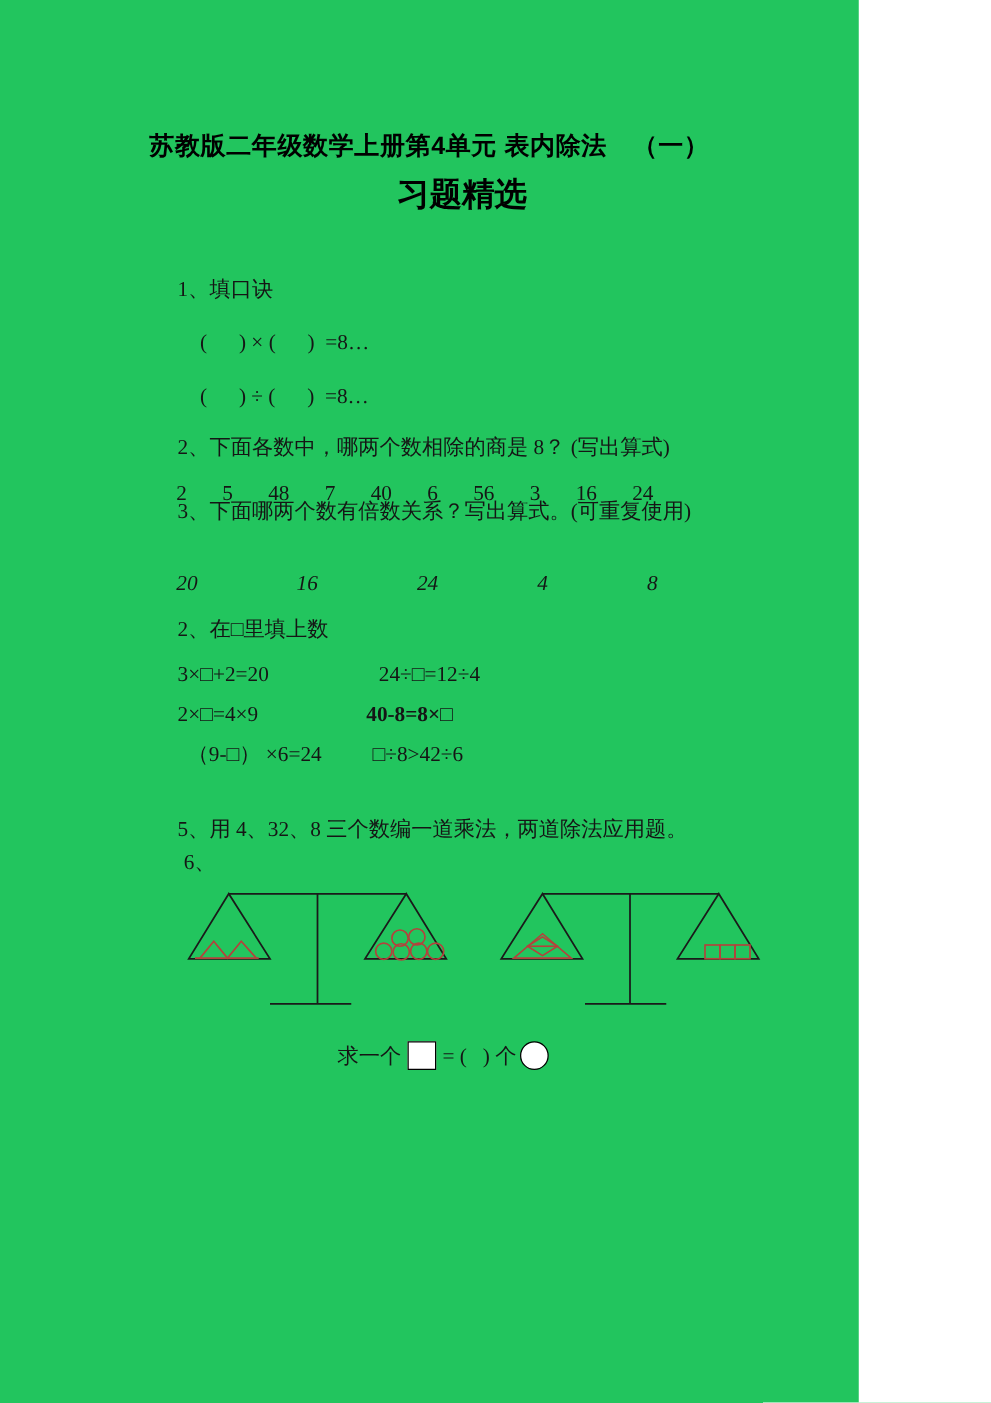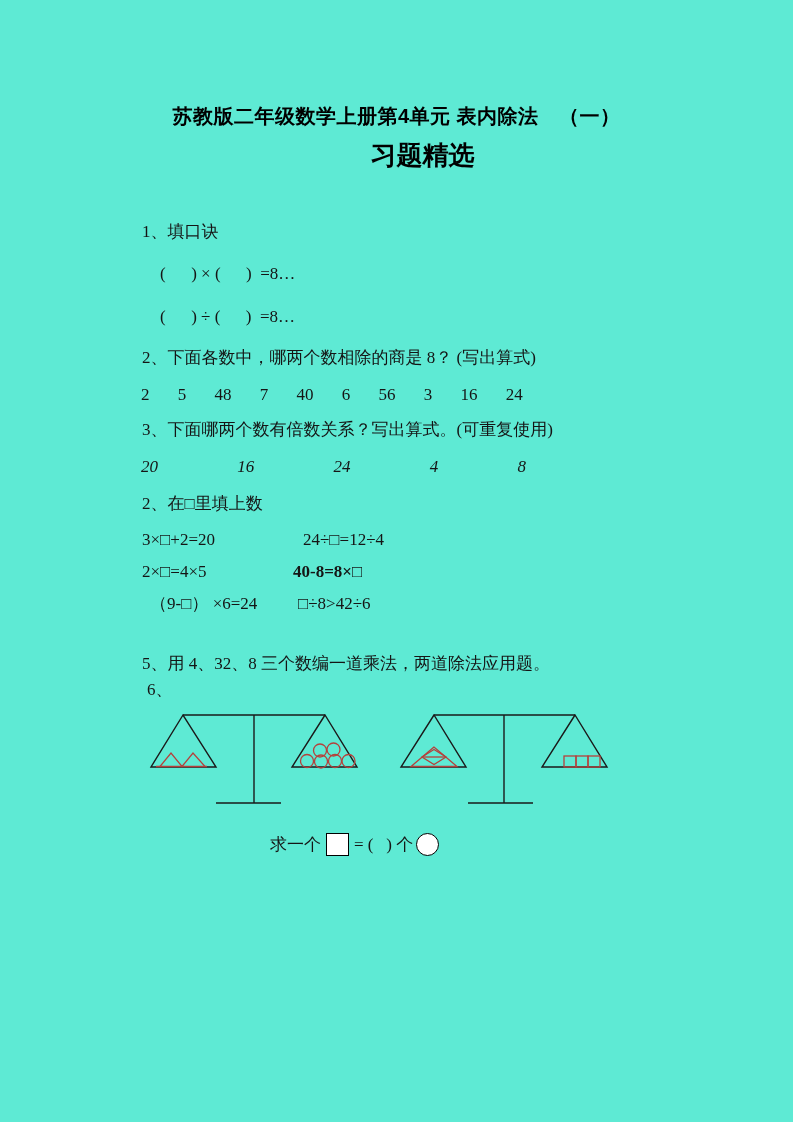--- a/index.html
+++ b/index.html
@@ -1,19 +1,19 @@
 <!DOCTYPE html>
 <html style="--shape-red: #b5413c;"><head>
 <meta charset="utf-8">
 <style>
   html,body{margin:0;padding:0;background:#ffffff;}
   #page{
     position:relative;
-    width:793px;height:1122px;
-    background:#5eead4;
+    width:687px;height:1122px;
+    background:#22c55e;
     overflow:hidden;
     font-family:"Liberation Serif","DejaVu Serif",serif;
     color:#151515;
   }
   .line{
     position:absolute;
     white-space:pre;
     font-size:17px;
     line-height:1.25;
     color:#151515;
@@ -57,27 +57,27 @@
   <div id="title1" class="doc-title">苏教版二年级数学上册第4单元 表内除法　（一）</div>
   <div id="title2" class="doc-title">习题精选</div>
 
   <div class="line" style="left:142px;top:221px;">1、填口诀</div>
   <div class="line" style="left:160px;top:263px;">(      ) × (      )  =8…</div>
   <div class="line" style="left:160px;top:306px;">(      ) ÷ (      )  =8…</div>
 
   <div class="line" style="left:142px;top:347px;">2、下面各数中，哪两个数相除的商是 8？ (写出算式)</div>
   <div class="line nums2" style="left:141px;top:384px;">2 5 48 7 40 6 56 3 16 24</div>
 
-  <div class="line" style="left:142px;top:419px;">3、下面哪两个数有倍数关系？写出算式。(可重复使用)</div>
+  <div class="line" style="left:142px;top:398px;">3、下面哪两个数有倍数关系？写出算式。(可重复使用)</div>
   <div class="line nums3" style="left:141px;top:456px;">20 16 24 4 8</div>
 
   <div class="line" style="left:142px;top:493px;">2、在□里填上数</div>
   <div class="line" style="left:142px;top:529px;">3×□+2=20</div>
   <div class="line" style="left:303px;top:529px;">24÷□=12÷4</div>
-  <div class="line" style="left:142px;top:561px;">2×□=4×5</div>
+  <div class="line" style="left:142px;top:561px;">2×□=4×9</div>
   <div class="line" style="left:293px;top:561px;font-weight:bold;">40-8=8×□</div>
   <div class="line" style="left:150px;top:593px;">（9-□） ×6=24</div>
   <div class="line" style="left:298px;top:593px;">□÷8&gt;42÷6</div>
 
   <div class="line" style="left:142px;top:653px;">5、用 4、32、8 三个数编一道乘法，两道除法应用题。</div>
 
   <div class="line" style="left:147px;top:679px;">6、</div>
 
   <svg class="figure-svg" style="left:148px;top:710px;" width="210" height="95" viewBox="0 0 210 95">
     <path class="blk" d="M35,5 L177,5"></path>

